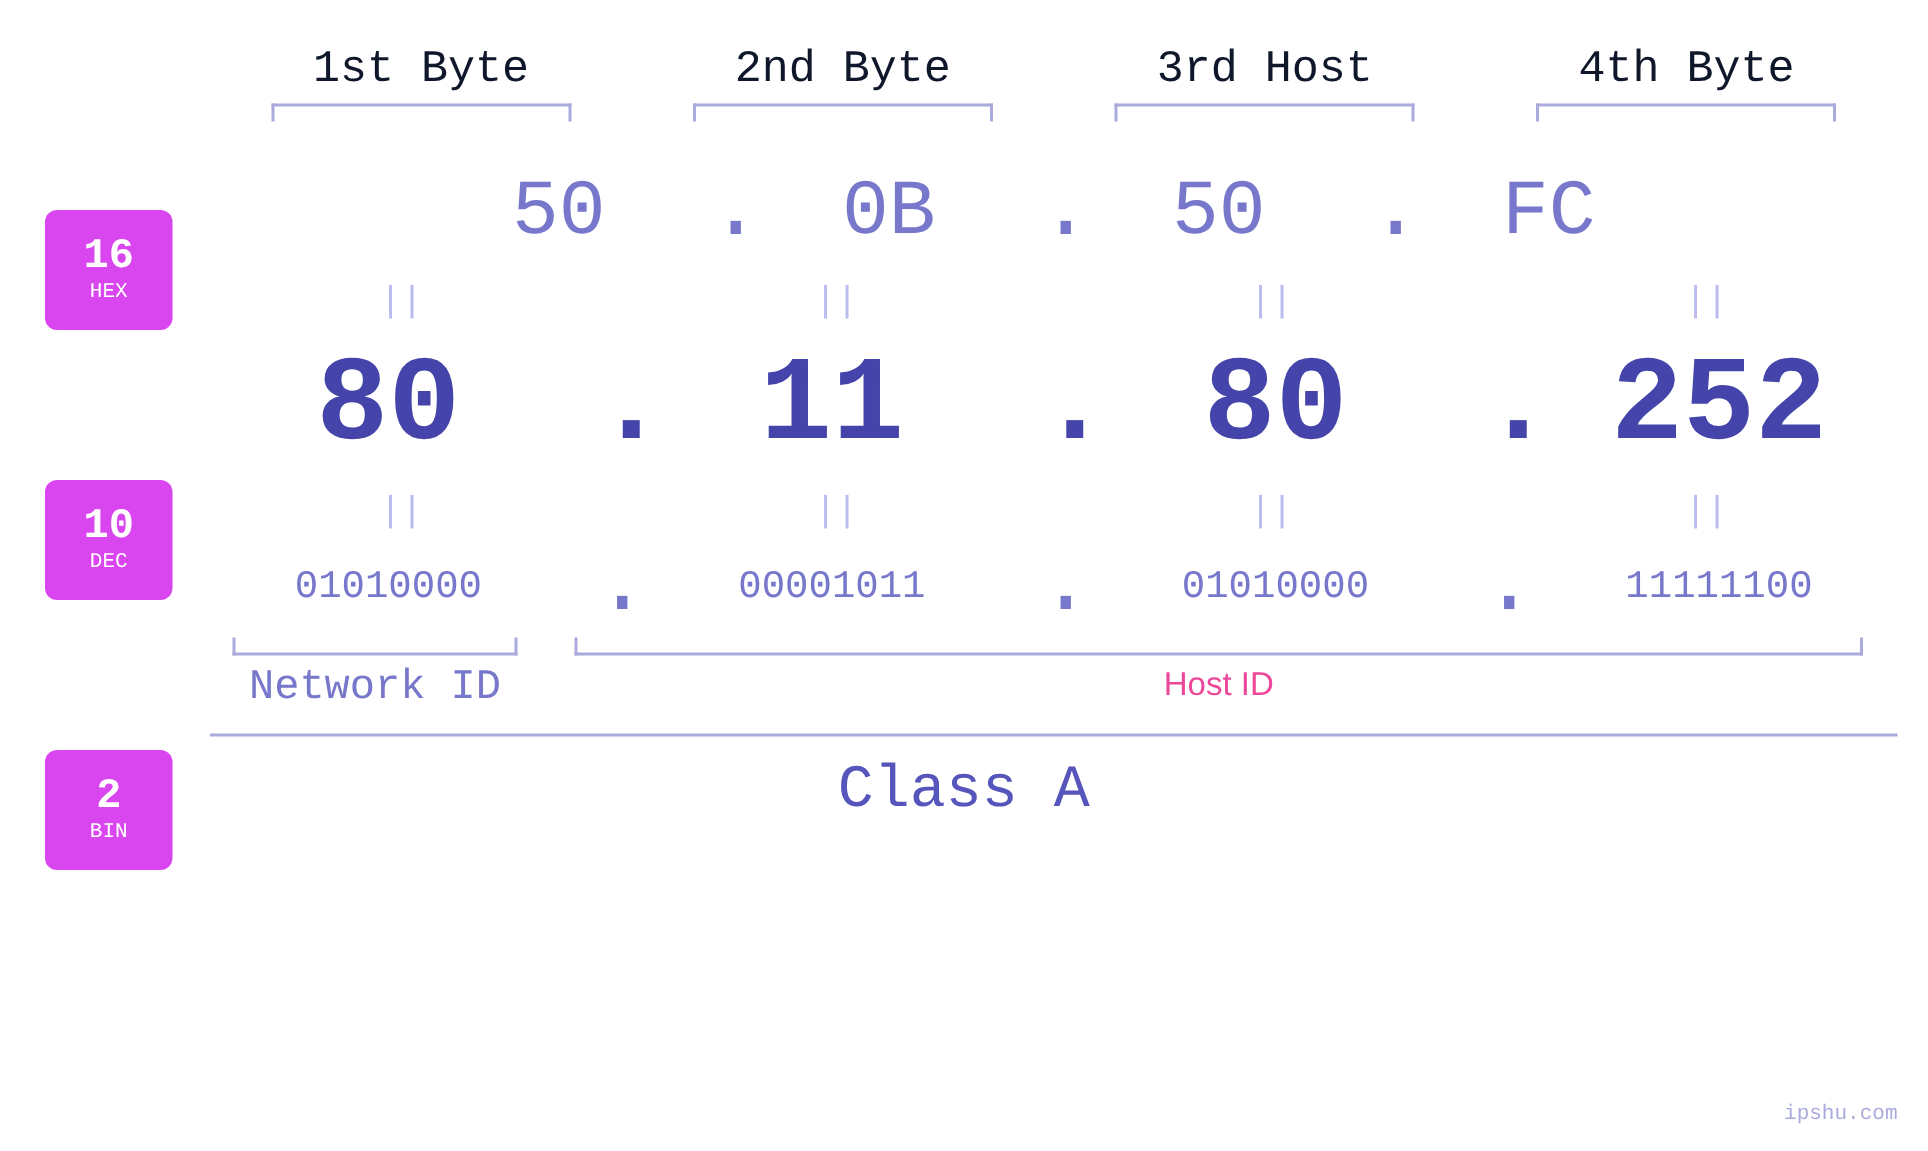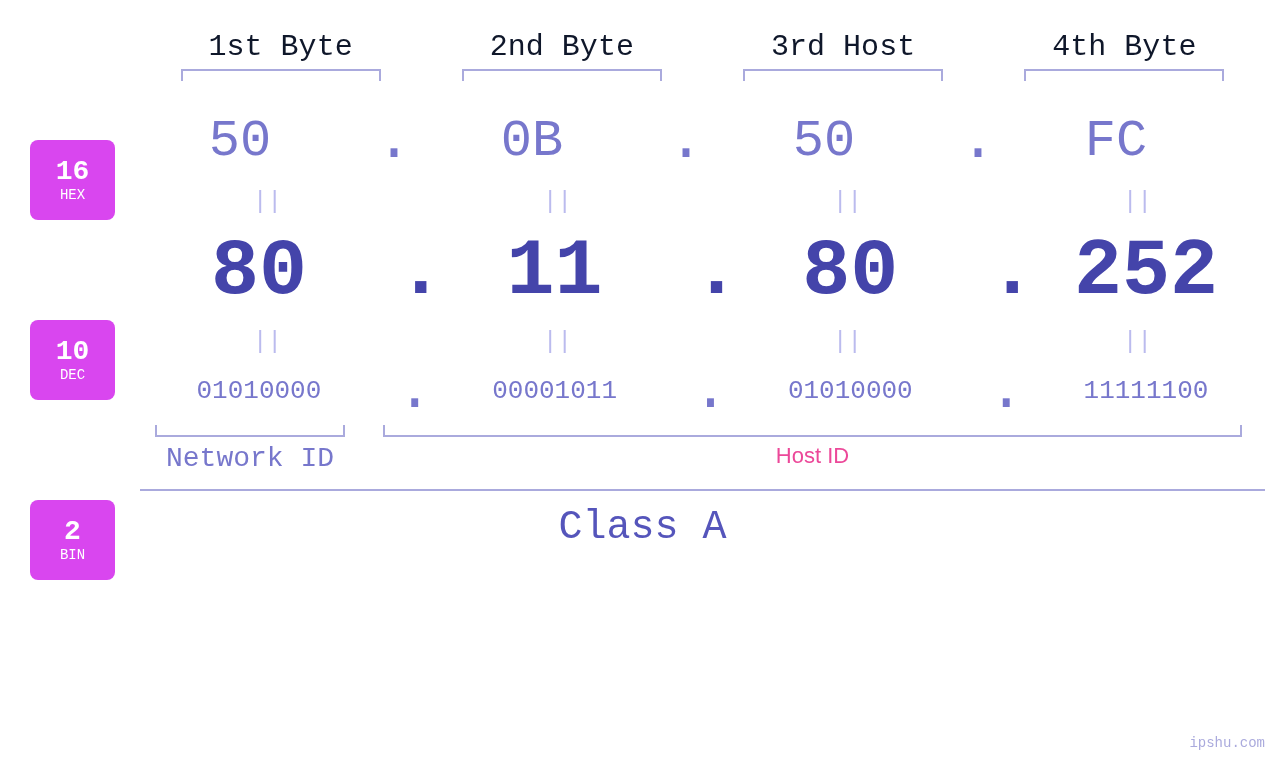--- a/index.html
+++ b/index.html
@@ -98,24 +98,23 @@
       padding-right: 20px;
       display: flex;
       flex-direction: column;
       align-items: stretch;
       margin-top: 20px;
     }
 
     
     .hex-row {
       display: flex;
-      justify-content: flex-start;
+      justify-content: center;
       align-items: center;
       height: 80px;
-      gap: 36px;
     }
 
     .hex-value {
       color: #7777cc;
       font-size: 52px;
       font-family: 'Courier New', Courier, monospace;
       text-align: center;
       width: 200px;
     }
 

